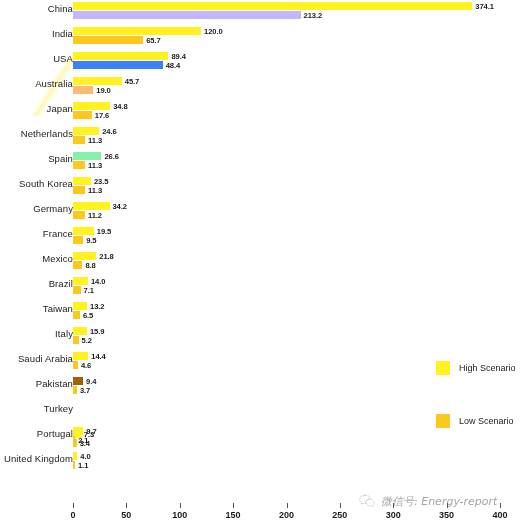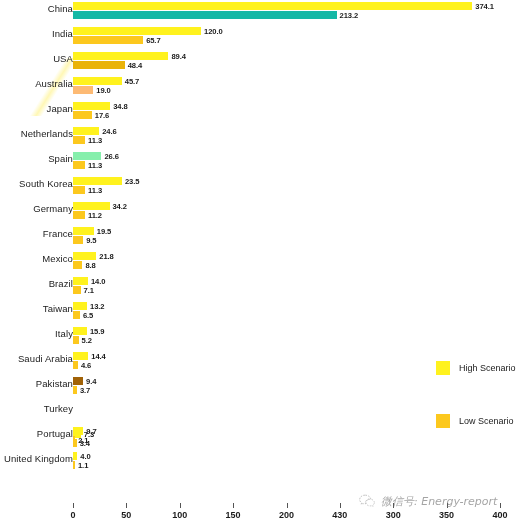--- a/index.html
+++ b/index.html
@@ -72,21 +72,21 @@
 
   <div class="artifact"></div>
 
   <div class="rows" id="rows">
       <div class="row">
         <div class="cat-label">China</div>
         <div class="bars">
           <div class="bar high" title="High Scenario: 374.1" style="width: 399.352px; background: rgb(255, 242, 30);">
             <span class="val">374.1</span>
           </div>
-          <div class="bar low" title="Low Scenario: 213.2" style="width: 227.591px; background: #14b8a6; padding-left: 36px;">
+          <div class="bar low" title="Low Scenario: 213.2" style="width: 227.591px; background: #c4b5fd;">
             <span class="val">213.2</span>
           </div>
         </div>
       </div>
       <div class="row">
         <div class="cat-label">India</div>
         <div class="bars">
           <div class="bar high" title="High Scenario: 120" style="width: 128.1px; background: rgb(255, 242, 30);">
             <span class="val">120.0</span>
           </div>
@@ -94,21 +94,21 @@
             <span class="val">65.7</span>
           </div>
         </div>
       </div>
       <div class="row">
         <div class="cat-label">USA</div>
         <div class="bars">
           <div class="bar high" title="High Scenario: 89.4" style="width: 95.4345px; background: rgb(255, 242, 30);">
             <span class="val">89.4</span>
           </div>
-          <div class="bar low" title="Low Scenario: 48.4" style="width: 51.667px; background: #eab308;">
+          <div class="bar low" title="Low Scenario: 48.4" style="width: 51.667px; background: #3b82f6; padding-left: 38px;">
             <span class="val">48.4</span>
           </div>
         </div>
       </div>
       <div class="row">
         <div class="cat-label">Australia</div>
         <div class="bars">
           <div class="bar high" title="High Scenario: 45.7" style="width: 48.7847px; background: rgb(255, 242, 30);">
             <span class="val">45.7</span>
           </div>
@@ -146,21 +146,21 @@
             <span class="val">26.6</span>
           </div>
           <div class="bar low" title="Low Scenario: 11.3" style="width: 12.0627px; background: rgb(252, 200, 30);">
             <span class="val">11.3</span>
           </div>
         </div>
       </div>
       <div class="row">
         <div class="cat-label">South Korea</div>
         <div class="bars">
-          <div class="bar high" title="High Scenario: 23.5" style="width: 37px; background: rgb(255, 242, 30); padding-left: 12px;">
+          <div class="bar high" title="High Scenario: 23.5" style="width: 18px; background: rgb(255, 242, 30);">
             <span class="val">23.5</span>
           </div>
           <div class="bar low" title="Low Scenario: 11.3" style="width: 12.0627px; background: rgb(252, 200, 30);">
             <span class="val">11.3</span>
           </div>
         </div>
       </div>
       <div class="row">
         <div class="cat-label">Germany</div>
         <div class="bars">
@@ -289,21 +289,21 @@
       <div class="tick-label" style="left: 73px;">0</div>
       <div class="tick" style="left: 126.375px;"></div>
       <div class="tick-label" style="left: 126.375px;">50</div>
       <div class="tick" style="left: 179.75px;"></div>
       <div class="tick-label" style="left: 179.75px;">100</div>
       <div class="tick" style="left: 233.125px;"></div>
       <div class="tick-label" style="left: 233.125px;">150</div>
       <div class="tick" style="left: 286.5px;"></div>
       <div class="tick-label" style="left: 286.5px;">200</div>
       <div class="tick" style="left: 339.875px;"></div>
-      <div class="tick-label" style="left: 339.875px;">430</div>
+      <div class="tick-label" style="left: 339.875px;">250</div>
       <div class="tick" style="left: 393.25px;"></div>
       <div class="tick-label" style="left: 393.25px;">300</div>
       <div class="tick" style="left: 446.625px;"></div>
       <div class="tick-label" style="left: 446.625px;">350</div>
       <div class="tick" style="left: 500px;"></div>
       <div class="tick-label" style="left: 500px;">400</div>
     </div>
 
   <div class="legend">
     <div class="legend-item">

